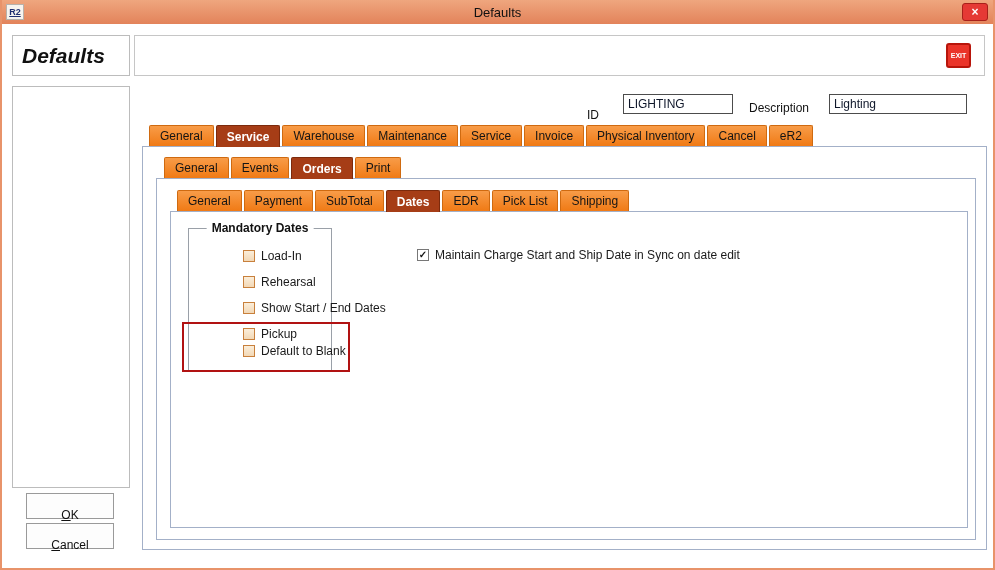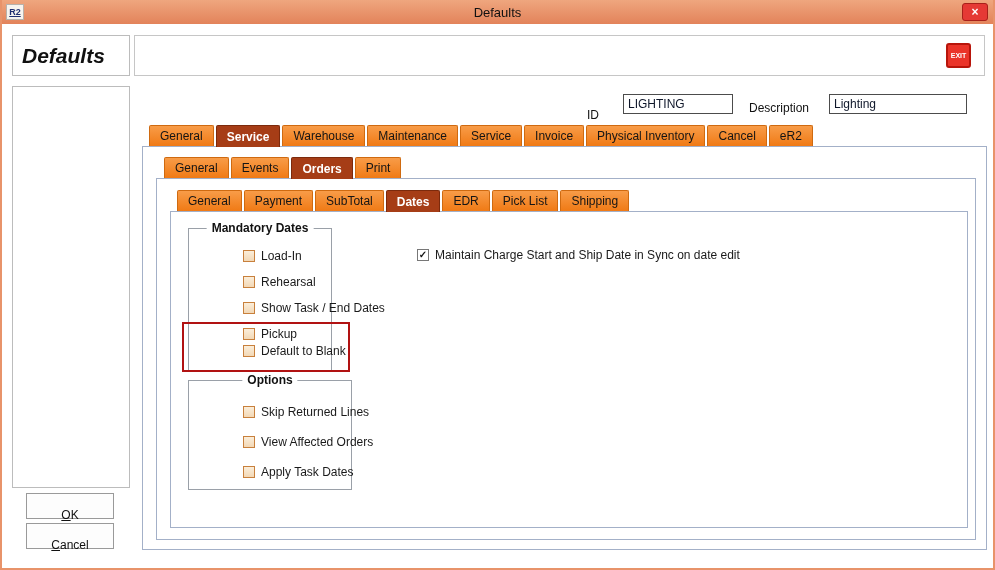--- a/index.html
+++ b/index.html
@@ -140,50 +140,33 @@
           <div class="check-row">
             <span class="checkbox"></span>
             <span class="check-label">Load-In</span>
           </div>
           <div class="check-row">
             <span class="checkbox"></span>
             <span class="check-label">Rehearsal</span>
           </div>
           <div class="check-row">
             <span class="checkbox"></span>
-            <span class="check-label">Show Task / End Dates</span>
+            <span class="check-label">Show Start / End Dates</span>
           </div>
           <div class="check-row">
             <span class="checkbox"></span>
             <span class="check-label">Pickup</span>
           </div>
           <div class="check-row indent">
             <span class="checkbox"></span>
             <span class="check-label">Default to Blank</span>
           </div>
         </div>
     </div>
 
-    <div class="groupbox" id="group-opt">
-      <span class="group-title">Options</span>
-      <div class="checks" id="opt-checks">
-          <div class="check-row">
-            <span class="checkbox"></span>
-            <span class="check-label">Skip Returned Lines</span>
-          </div>
-          <div class="check-row">
-            <span class="checkbox"></span>
-            <span class="check-label">View Affected Orders</span>
-          </div>
-          <div class="check-row">
-            <span class="checkbox"></span>
-            <span class="check-label">Apply Task Dates</span>
-          </div>
-        </div>
-    </div>
 
     <div class="check-row sync" id="sync-row">
         <span class="checkbox checked">✓</span>
         <span class="check-label">Maintain Charge Start and Ship Date in Sync on date edit</span>
       </div>
 
     <div class="annotation"></div>
   </div>
 </div>
 

